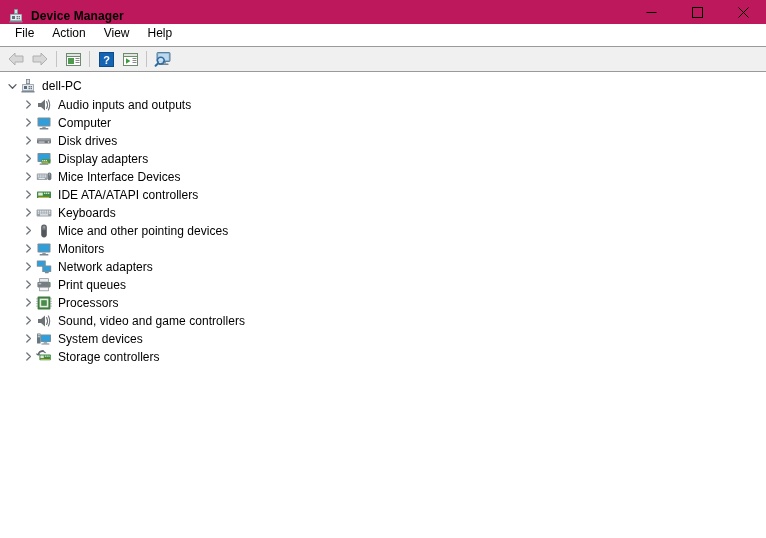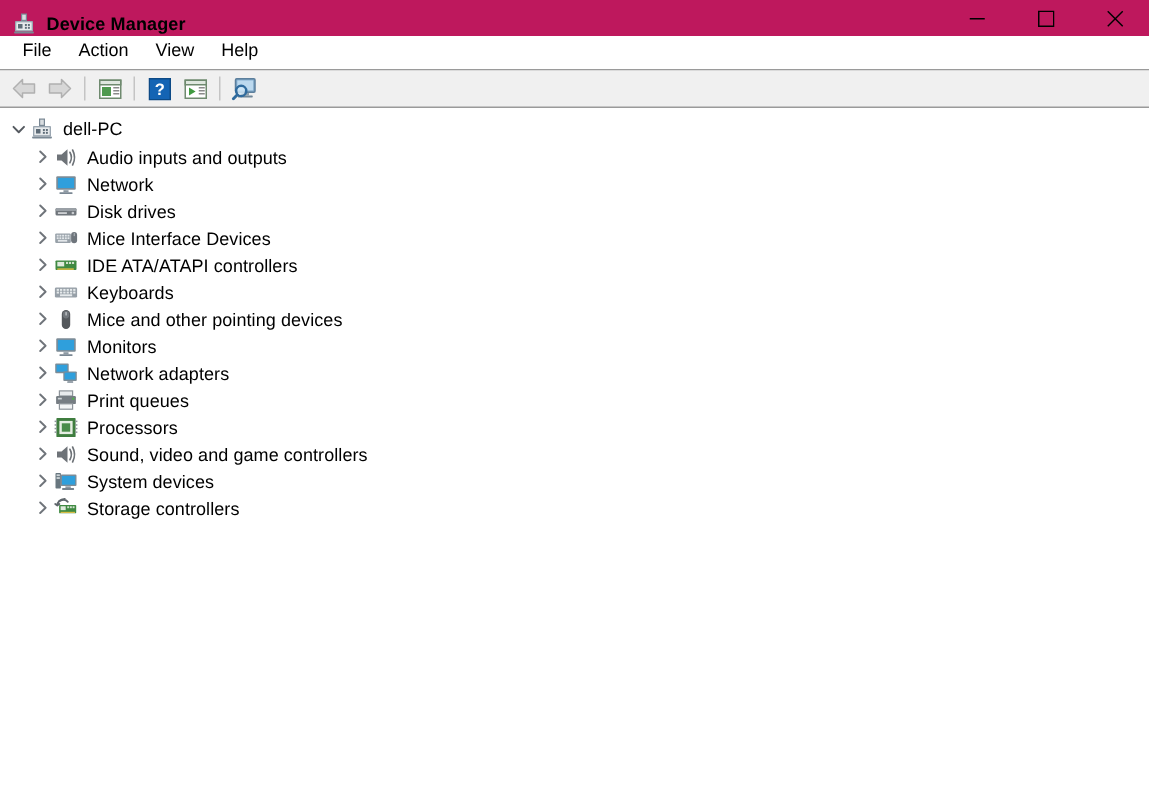--- a/index.html
+++ b/index.html
@@ -303,40 +303,61 @@
         </svg>
     </span>
     <span class="row-icon">
       <svg width="16" height="16" viewBox="0 0 16 16">
         <rect x="1.5" y="2.5" width="13" height="9" rx="0.8" fill="#7e8c96"></rect>
         <rect x="2.6" y="3.6" width="10.8" height="6.8" fill="#2f9fdc"></rect>
         <rect x="6.3" y="11.8" width="3.4" height="1.4" fill="#8d99a3"></rect>
         <rect x="3.6" y="13.1" width="8.8" height="1.3" rx="0.5" fill="#7a8793"></rect>
       </svg>
     </span>
-    <span class="row-label">Network</span>
+    <span class="row-label">Computer</span>
   </div>
 
   <div class="tree-row child-row">
     <span class="twisty">
       <svg width="9" height="9" viewBox="0 0 9 9">
           <path d="M2.8 1 L6.4 4.5 L2.8 8" fill="none" stroke="#70757b" stroke-width="1.3" stroke-linecap="round" stroke-linejoin="round"></path>
         </svg>
     </span>
     <span class="row-icon">
       <svg width="16" height="16" viewBox="0 0 16 16">
         <rect x="1" y="5.6" width="14" height="5" rx="1" fill="#6f757b"></rect>
         <rect x="1" y="5.6" width="14" height="2" rx="1" fill="#9aa0a6"></rect>
         <rect x="2.6" y="8.5" width="6" height="1.1" fill="#d7dadd"></rect>
         <circle cx="12.6" cy="9" r="0.9" fill="#c9ccd0"></circle>
       </svg>
     </span>
     <span class="row-label">Disk drives</span>
   </div>
 
+  <div class="tree-row child-row">
+    <span class="twisty">
+      <svg width="9" height="9" viewBox="0 0 9 9">
+          <path d="M2.8 1 L6.4 4.5 L2.8 8" fill="none" stroke="#70757b" stroke-width="1.3" stroke-linecap="round" stroke-linejoin="round"></path>
+        </svg>
+    </span>
+    <span class="row-icon">
+      <svg width="16" height="16" viewBox="0 0 16 16">
+        <rect x="1.5" y="2" width="13" height="9" rx="0.8" fill="#7e8c96"></rect>
+        <rect x="2.6" y="3.1" width="10.8" height="6.8" fill="#2f9fdc"></rect>
+        <rect x="6.3" y="11.3" width="3.4" height="1.2" fill="#8d99a3"></rect>
+        <rect x="3.6" y="12.5" width="8.8" height="1.2" rx="0.5" fill="#7a8793"></rect>
+        <rect x="5.5" y="8.2" width="9" height="4.2" rx="0.5" fill="#4a8f3f"></rect>
+        <rect x="6.2" y="9" width="1.2" height="1.2" fill="#d7e8cf"></rect>
+        <rect x="8" y="9" width="1.2" height="1.2" fill="#d7e8cf"></rect>
+        <rect x="9.8" y="9" width="1.2" height="1.2" fill="#d7e8cf"></rect>
+        <rect x="6.2" y="10.7" width="6" height="0.9" fill="#dcc24a"></rect>
+      </svg>
+    </span>
+    <span class="row-label">Display adapters</span>
+  </div>
 
   <div class="tree-row child-row">
     <span class="twisty">
       <svg width="9" height="9" viewBox="0 0 9 9">
           <path d="M2.8 1 L6.4 4.5 L2.8 8" fill="none" stroke="#70757b" stroke-width="1.3" stroke-linecap="round" stroke-linejoin="round"></path>
         </svg>
     </span>
     <span class="row-icon">
       <svg width="16" height="16" viewBox="0 0 16 16">
         <rect x="0.8" y="4.6" width="10.4" height="6.4" rx="0.8" fill="#97a0a8"></rect>

